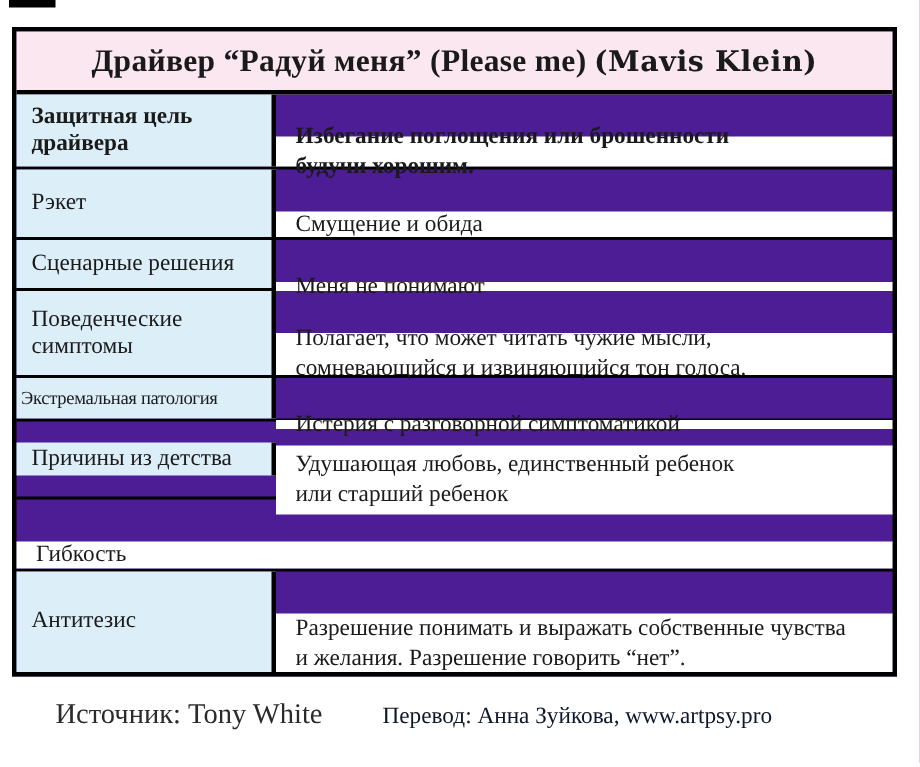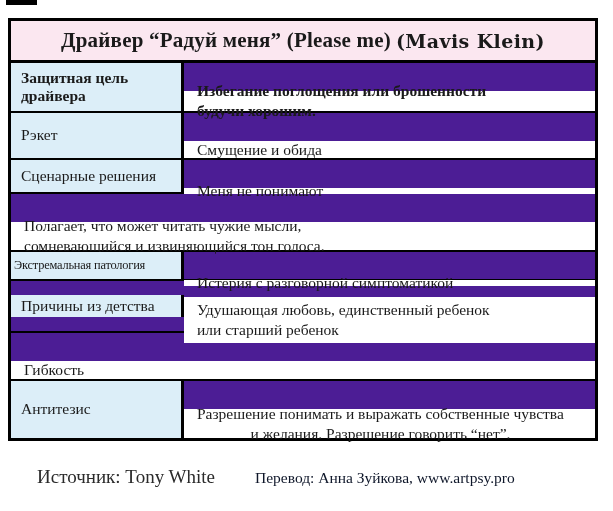--- a/index.html
+++ b/index.html
@@ -80,21 +80,21 @@
     white-space: pre-line;
     margin-top: 28px;
   }
   .r0 { height: 50px; font-weight: bold; }
   .r1 { height: 47px; }
   .r2 { height: 34px; }
   .r3 { height: 58px; }
   .r4 { height: 29px; }
   .r5 { height: 52px; align-items: center; }
   .r6 { height: 48px; }
-  .r7 { height: 57px; text-align: center; }
+  .r7 { height: 67px; }
   .r4 .tlabel {
     font-size: 12.4px;
     padding-left: 3px;
     letter-spacing: -0.2px;
   }
   .footer {
     position: absolute;
     left: 0;
     top: 466px;
     width: 613px;
@@ -137,20 +137,22 @@
       <div class="tlabel">Рэкет</div>
       <div class="tvalue">Смущение и обида</div>
     </div>
 
     <div class="trow r2">
       <div class="tlabel">Сценарные решения</div>
       <div class="tvalue">Меня не понимают</div>
     </div>
 
     <div class="trow r3">
+      <div class="tlabel">Поведенческие
+симптомы</div>
       <div class="tvalue">Полагает, что может читать чужие мысли,
 сомневающийся и извиняющийся тон голоса.</div>
     </div>
 
     <div class="trow r4">
       <div class="tlabel">Экстремальная патология</div>
       <div class="tvalue">Истерия с разговорной симптоматикой</div>
     </div>
 
     <div class="trow r5">

